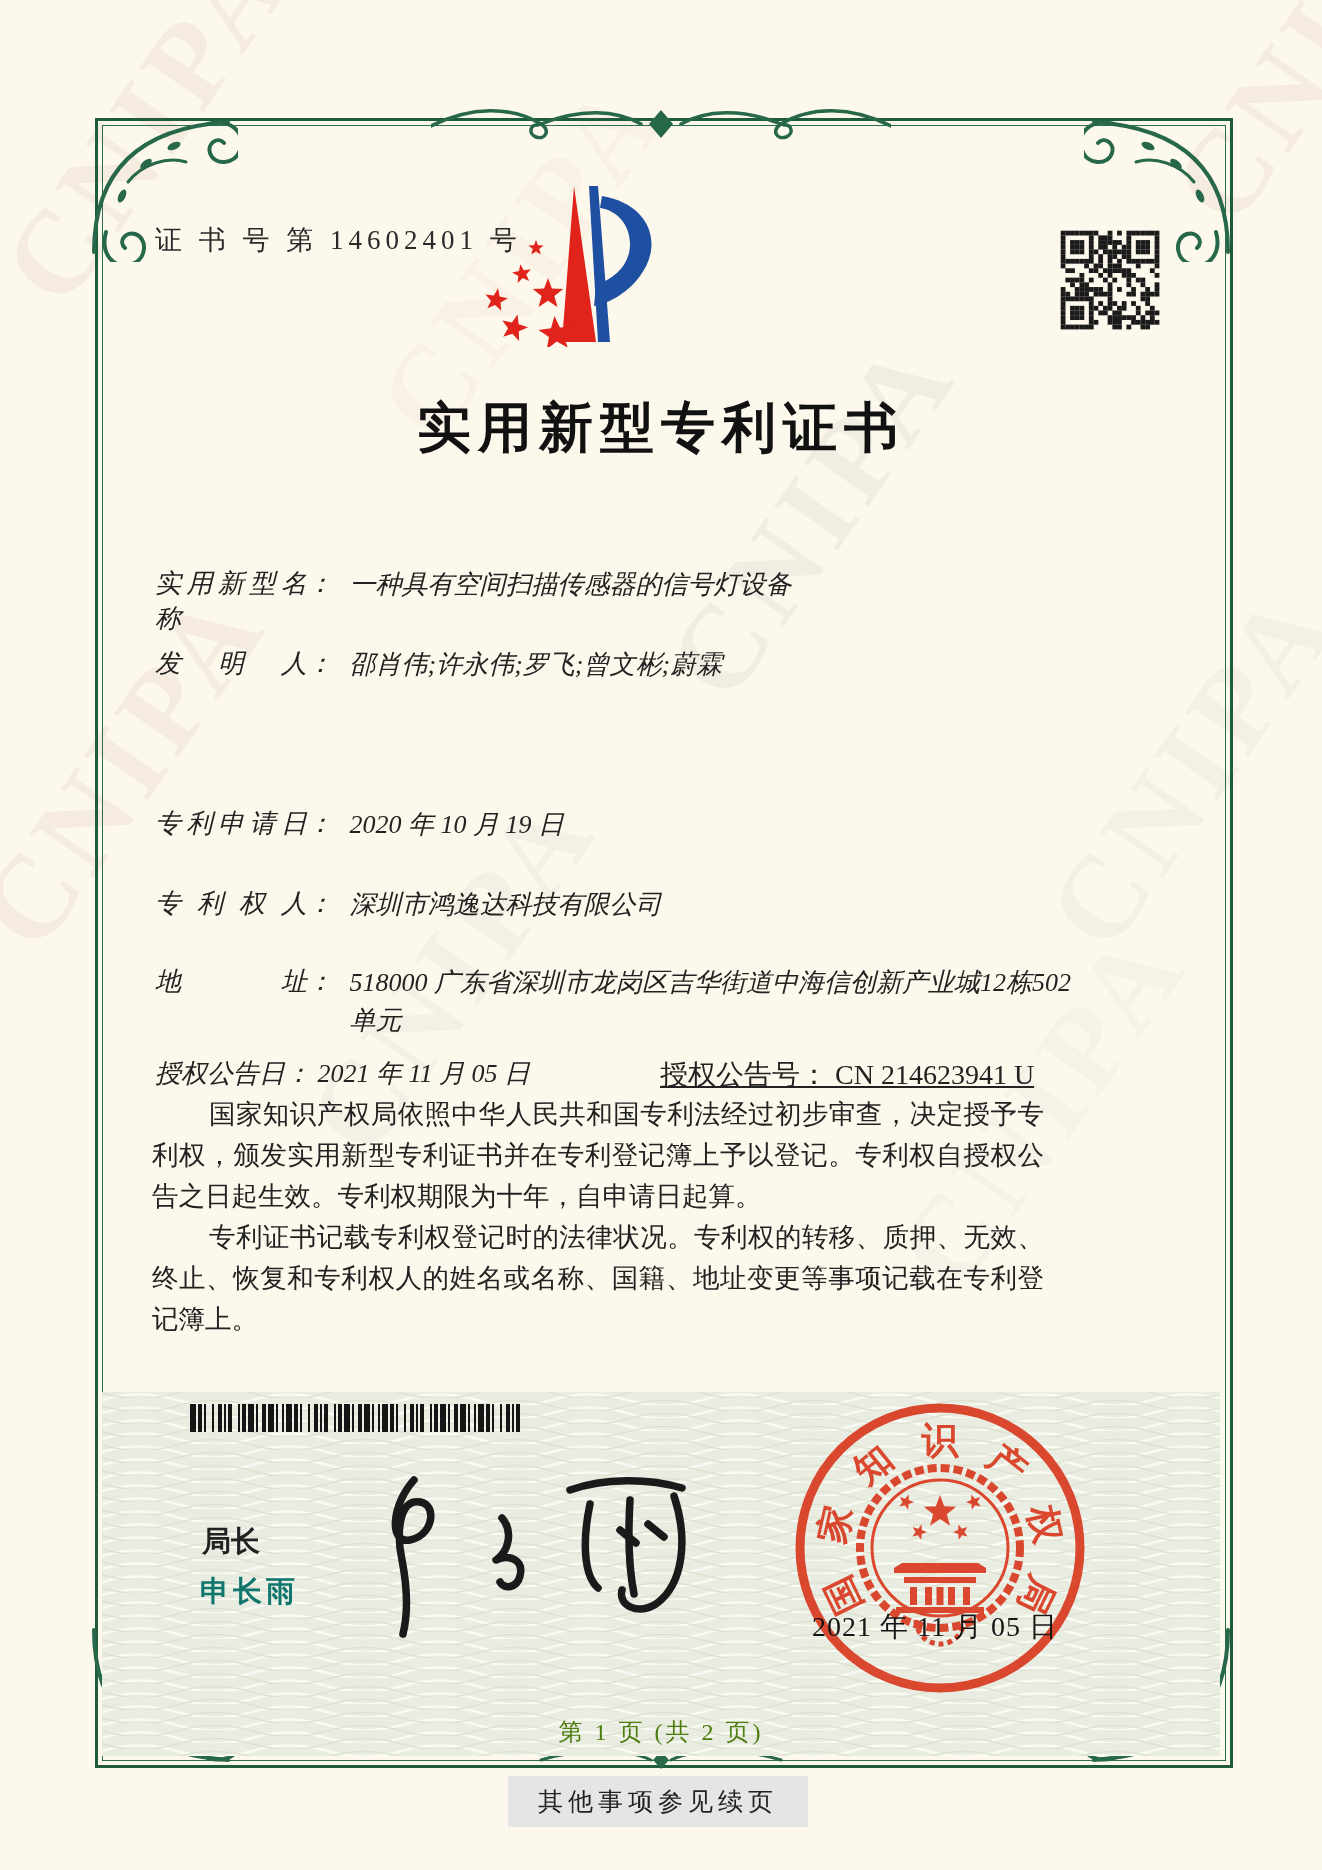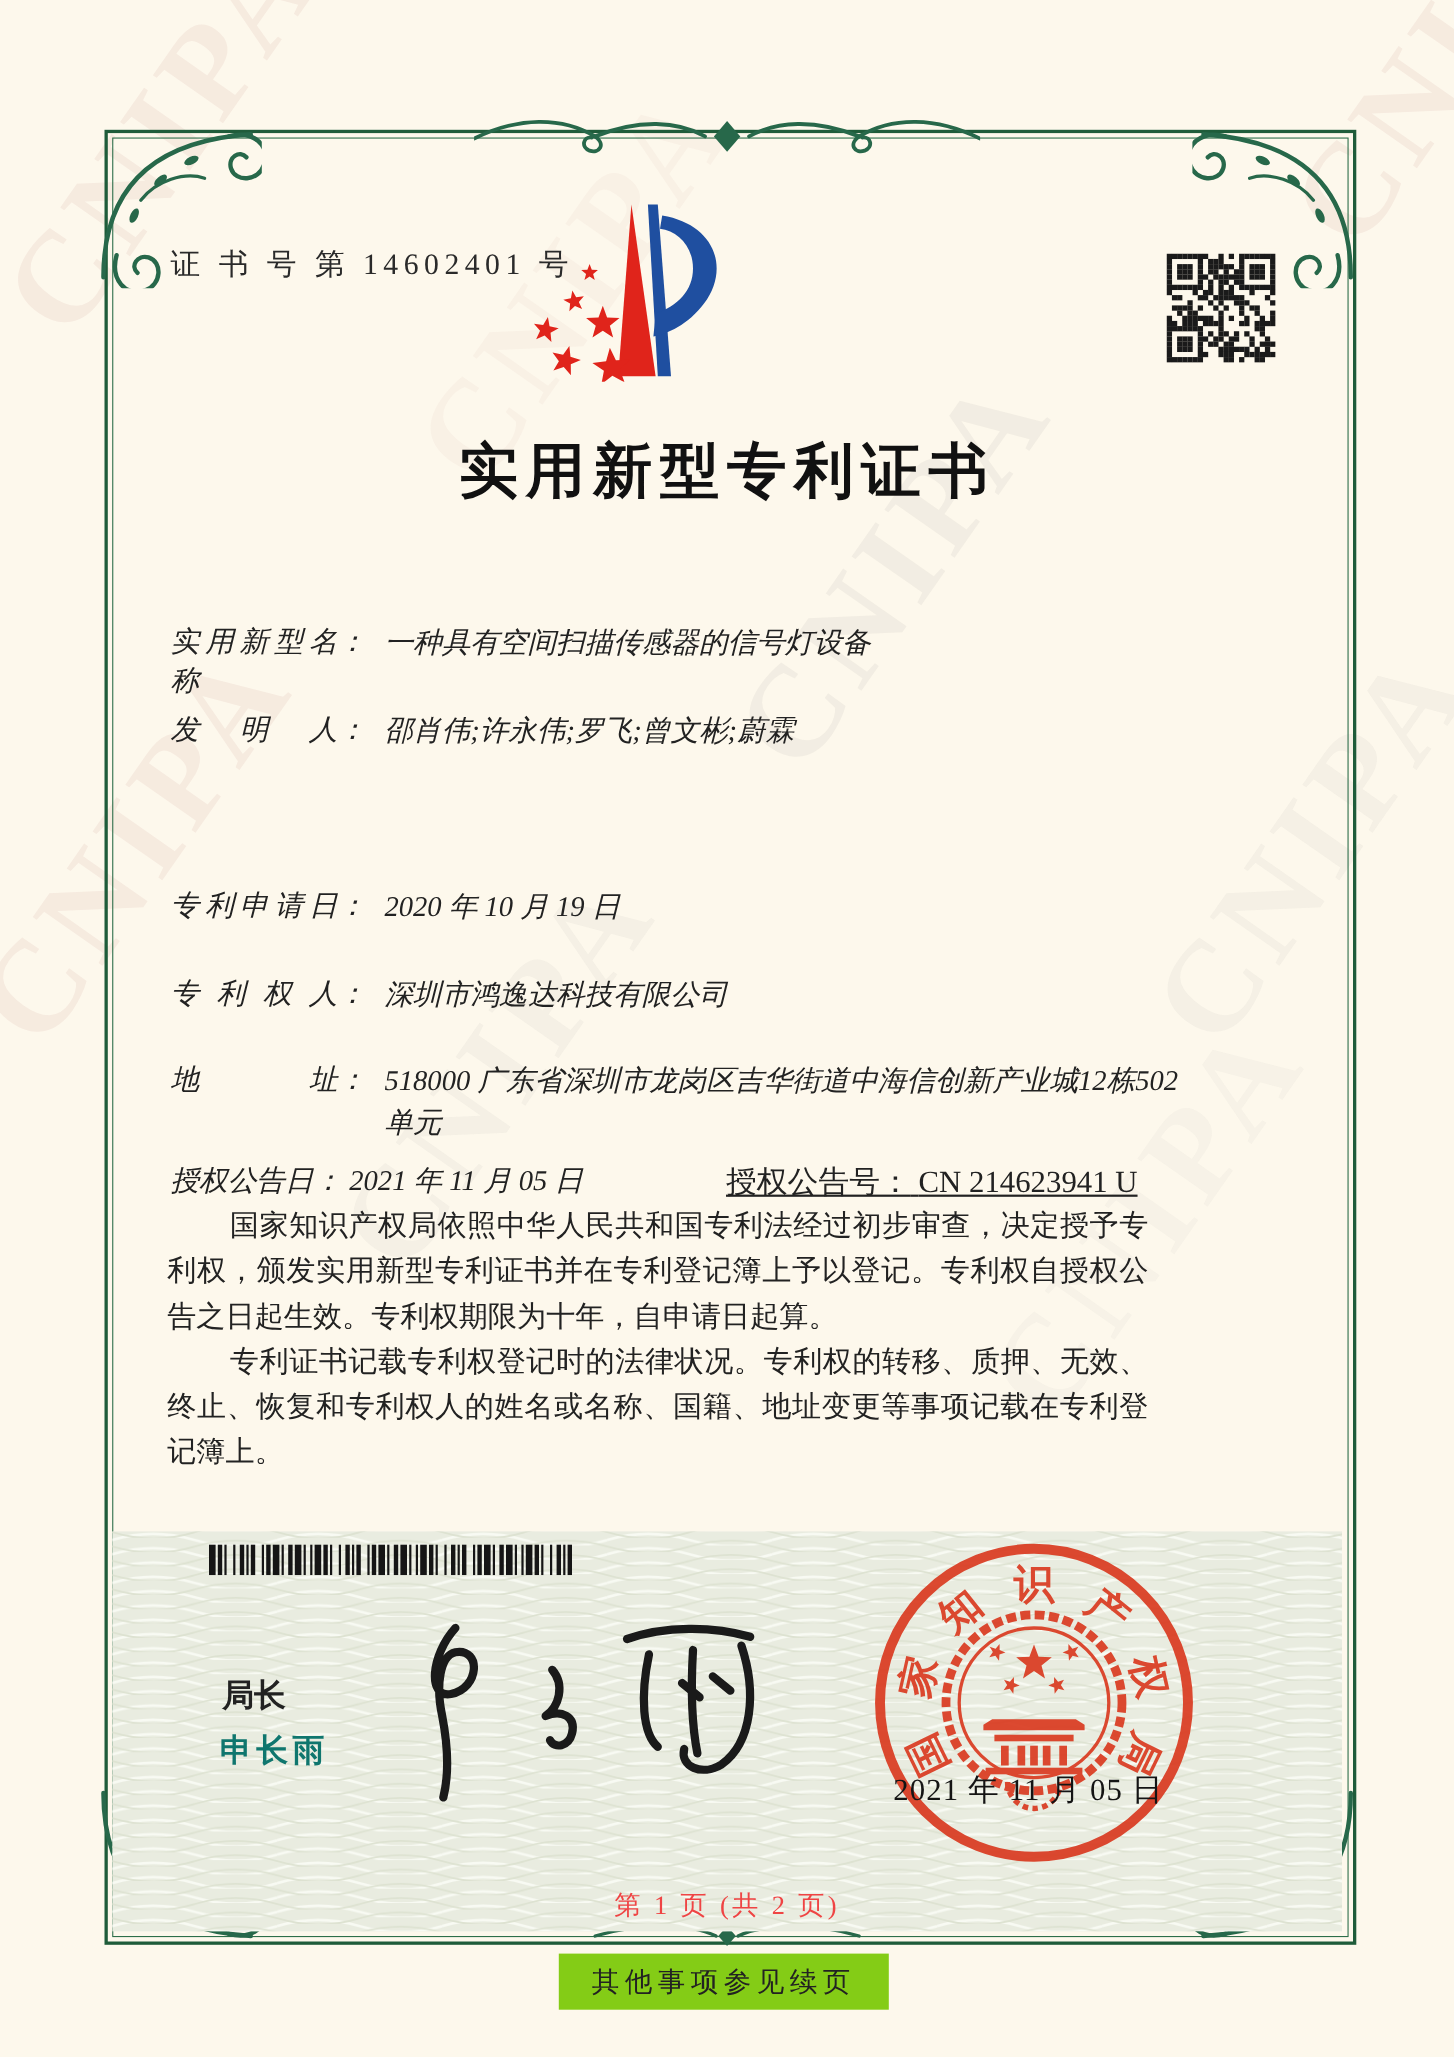--- a/index.html
+++ b/index.html
@@ -37,22 +37,22 @@
   
   .waveband{position:absolute;left:102px;top:1392px;width:1118px;height:364px;}
   .barcode{position:absolute;left:190px;top:1404px;}
   .director-title{position:absolute;left:202px;top:1522px;font:600 29px "Liberation Sans","DejaVu Sans",sans-serif;color:#222;}
   .director-name{position:absolute;left:200px;top:1572px;font:600 29px "Liberation Sans","DejaVu Sans",sans-serif;color:#0f766e;letter-spacing:4px;}
   .signature{position:absolute;left:352px;top:1452px;}
   .seal{position:absolute;left:790px;top:1398px;}
   .sealdate{position:absolute;left:812px;top:1608px;width:300px;font-size:28px;
             letter-spacing:1px;color:#141414;white-space:nowrap;}
   .pageno{position:absolute;left:95px;top:1716px;width:1132px;text-align:center;
-          font-size:24px;letter-spacing:3px;color:#ef4444;}
-  .contnote{position:absolute;left:508px;top:1776px;background:#84cc16;
+          font-size:24px;letter-spacing:3px;color:#4d7c0f;}
+  .contnote{position:absolute;left:508px;top:1776px;background:#e5e5e5;
             padding:9px 30px;font-size:25px;letter-spacing:5px;color:#222;}
 </style>
 </head>
 <body>
 
 <div class="page">
 
   <div class="wm" style="left:-55px;top:55px;">CNIPA</div>
   <div class="wm" style="left:1115px;top:-25px;">CNIPA</div>
   <div class="wm" style="left:320px;top:190px;opacity:.55;">CNIPA</div>

